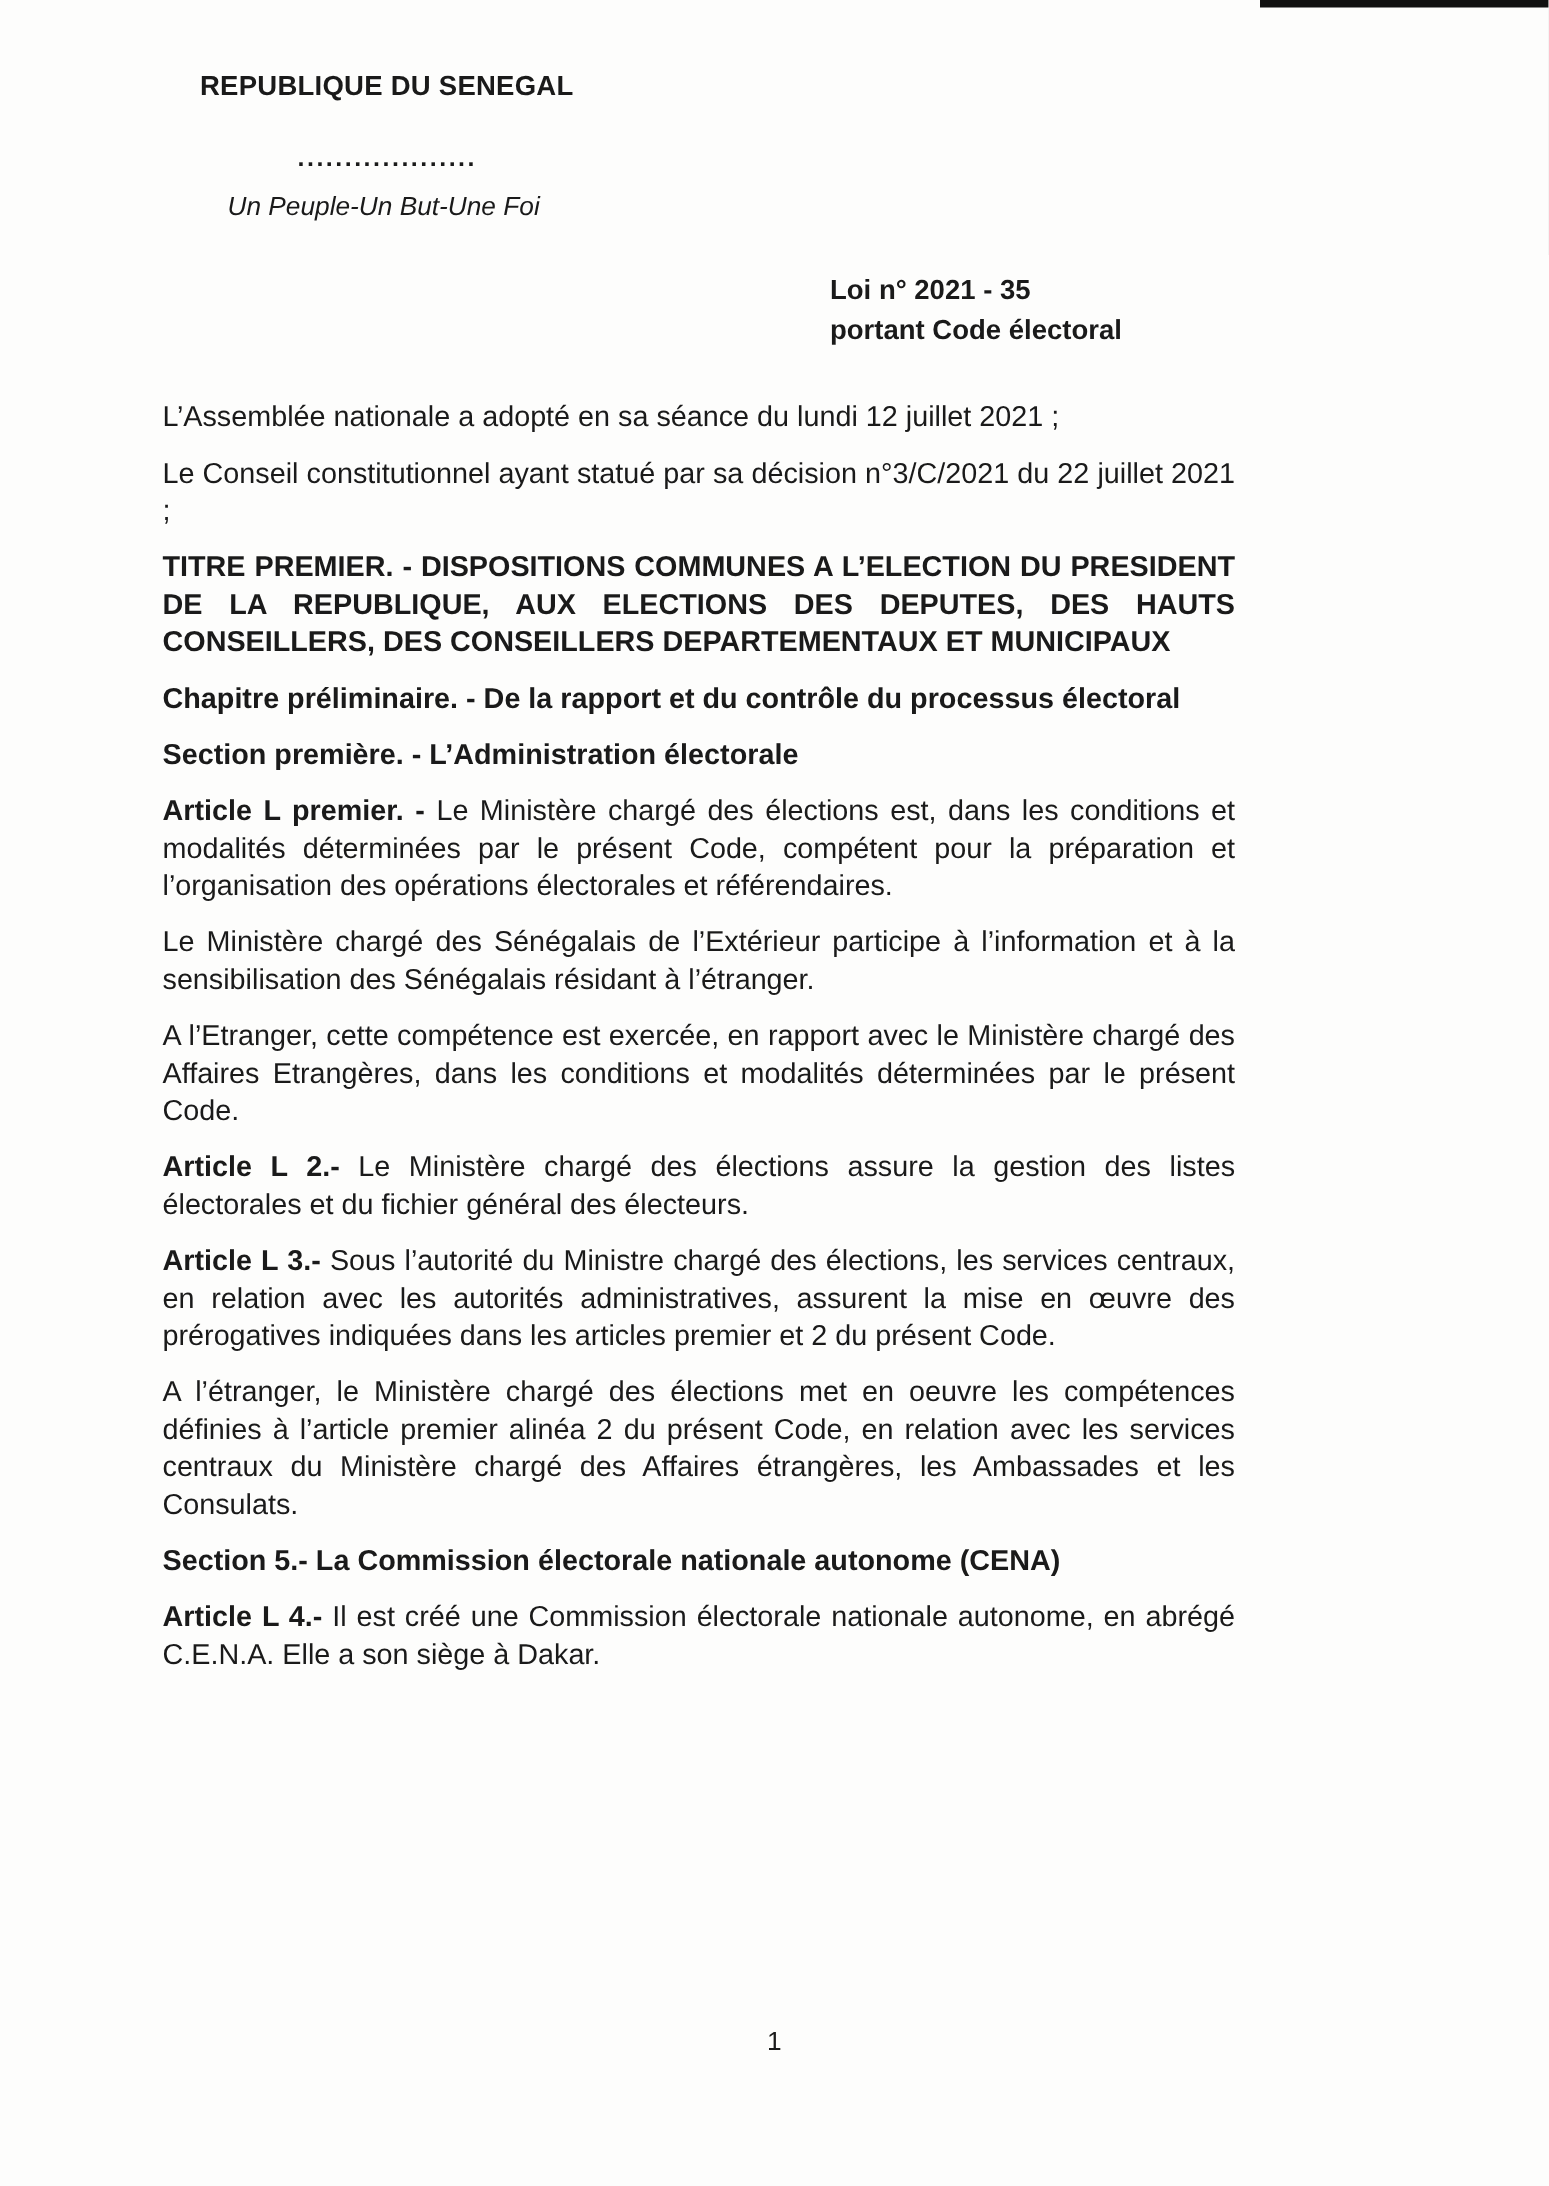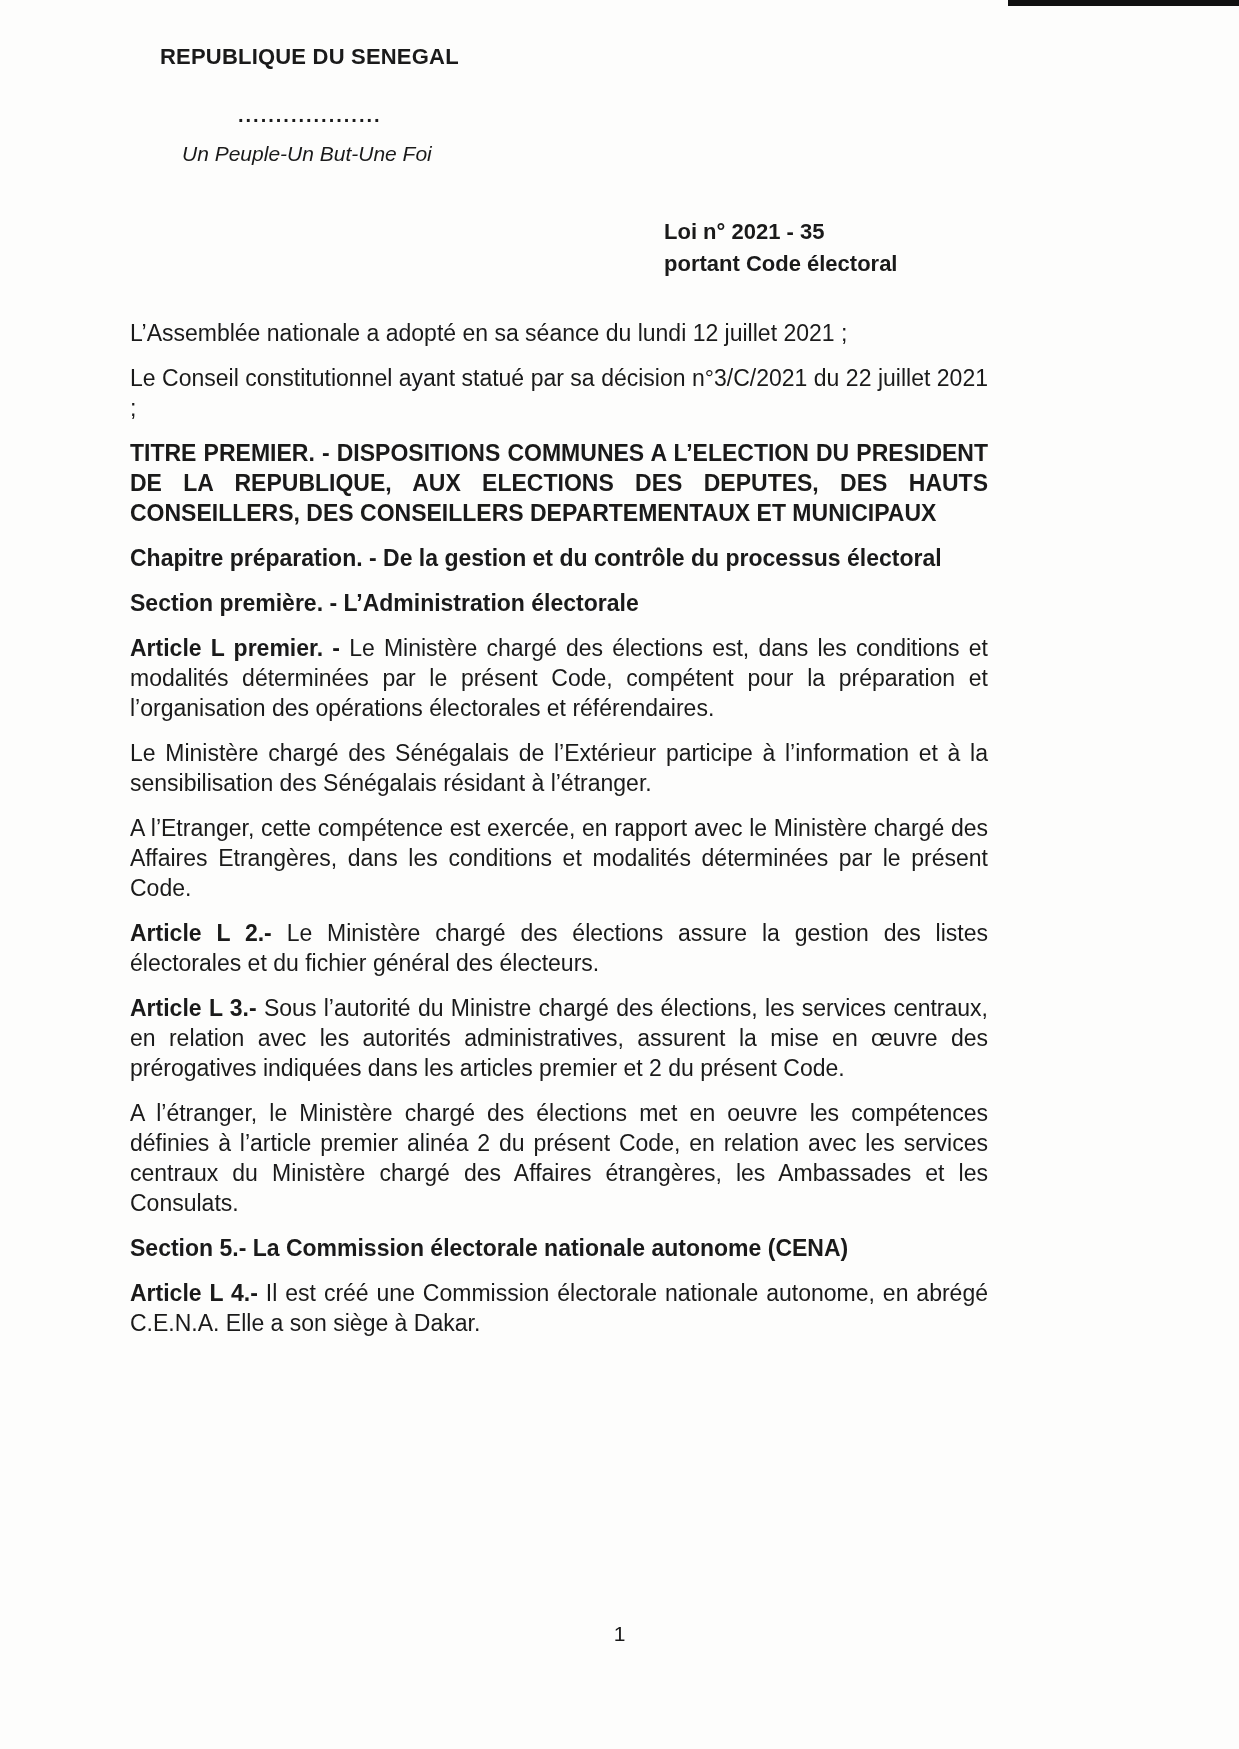--- a/index.html
+++ b/index.html
@@ -20,21 +20,21 @@
   .scan-line {
     position: absolute;
     top: 0;
     left: 1008px;
     width: 231px;
     height: 6px;
     background: #111;
   }
   .letterhead {
     position: absolute;
-    top: 44px;
+    top: 56px;
     left: 160px;
   }
   .country {
     font-size: 22px;
     font-weight: bold;
     letter-spacing: 0.2px;
   }
   .dots {
     margin-top: 40px;
     margin-left: 78px;
@@ -107,21 +107,21 @@
 
   <div class="body-col">
 
     <p>L’Assemblée nationale a adopté en sa séance du lundi 12 juillet 2021 ;</p>
 
     <p>Le Conseil constitutionnel ayant statué par sa décision n°3/C/2021 du 22 juillet 2021 ;</p>
 
 
     <p class="heading">TITRE PREMIER. - DISPOSITIONS COMMUNES A L’ELECTION DU PRESIDENT DE LA REPUBLIQUE, AUX ELECTIONS DES DEPUTES, DES HAUTS CONSEILLERS, DES CONSEILLERS DEPARTEMENTAUX ET MUNICIPAUX</p>
 
-    <p class="heading">Chapitre préparation. - De la gestion et du contrôle du processus électoral</p>
+    <p class="heading">Chapitre préliminaire. - De la rapport et du contrôle du processus électoral</p>
 
     <p class="heading">Section première. - L’Administration électorale</p>
 
     <p><span class="bold">Article L premier. - </span><span>Le Ministère chargé des élections est, dans les conditions et modalités déterminées par le présent Code, compétent pour la préparation et l’organisation des opérations électorales et référendaires.</span></p>
 
     <p>Le Ministère chargé des Sénégalais de l’Extérieur participe à l’information et à la sensibilisation des Sénégalais résidant à l’étranger.</p>
 
     <p>A l’Etranger, cette compétence est exercée, en rapport avec le Ministère chargé des Affaires Etrangères, dans les conditions et modalités déterminées par le présent Code.</p>
 
     <p><span class="bold">Article L 2.- </span><span>Le Ministère chargé des élections assure la gestion des listes électorales et du fichier général des électeurs.</span></p>

